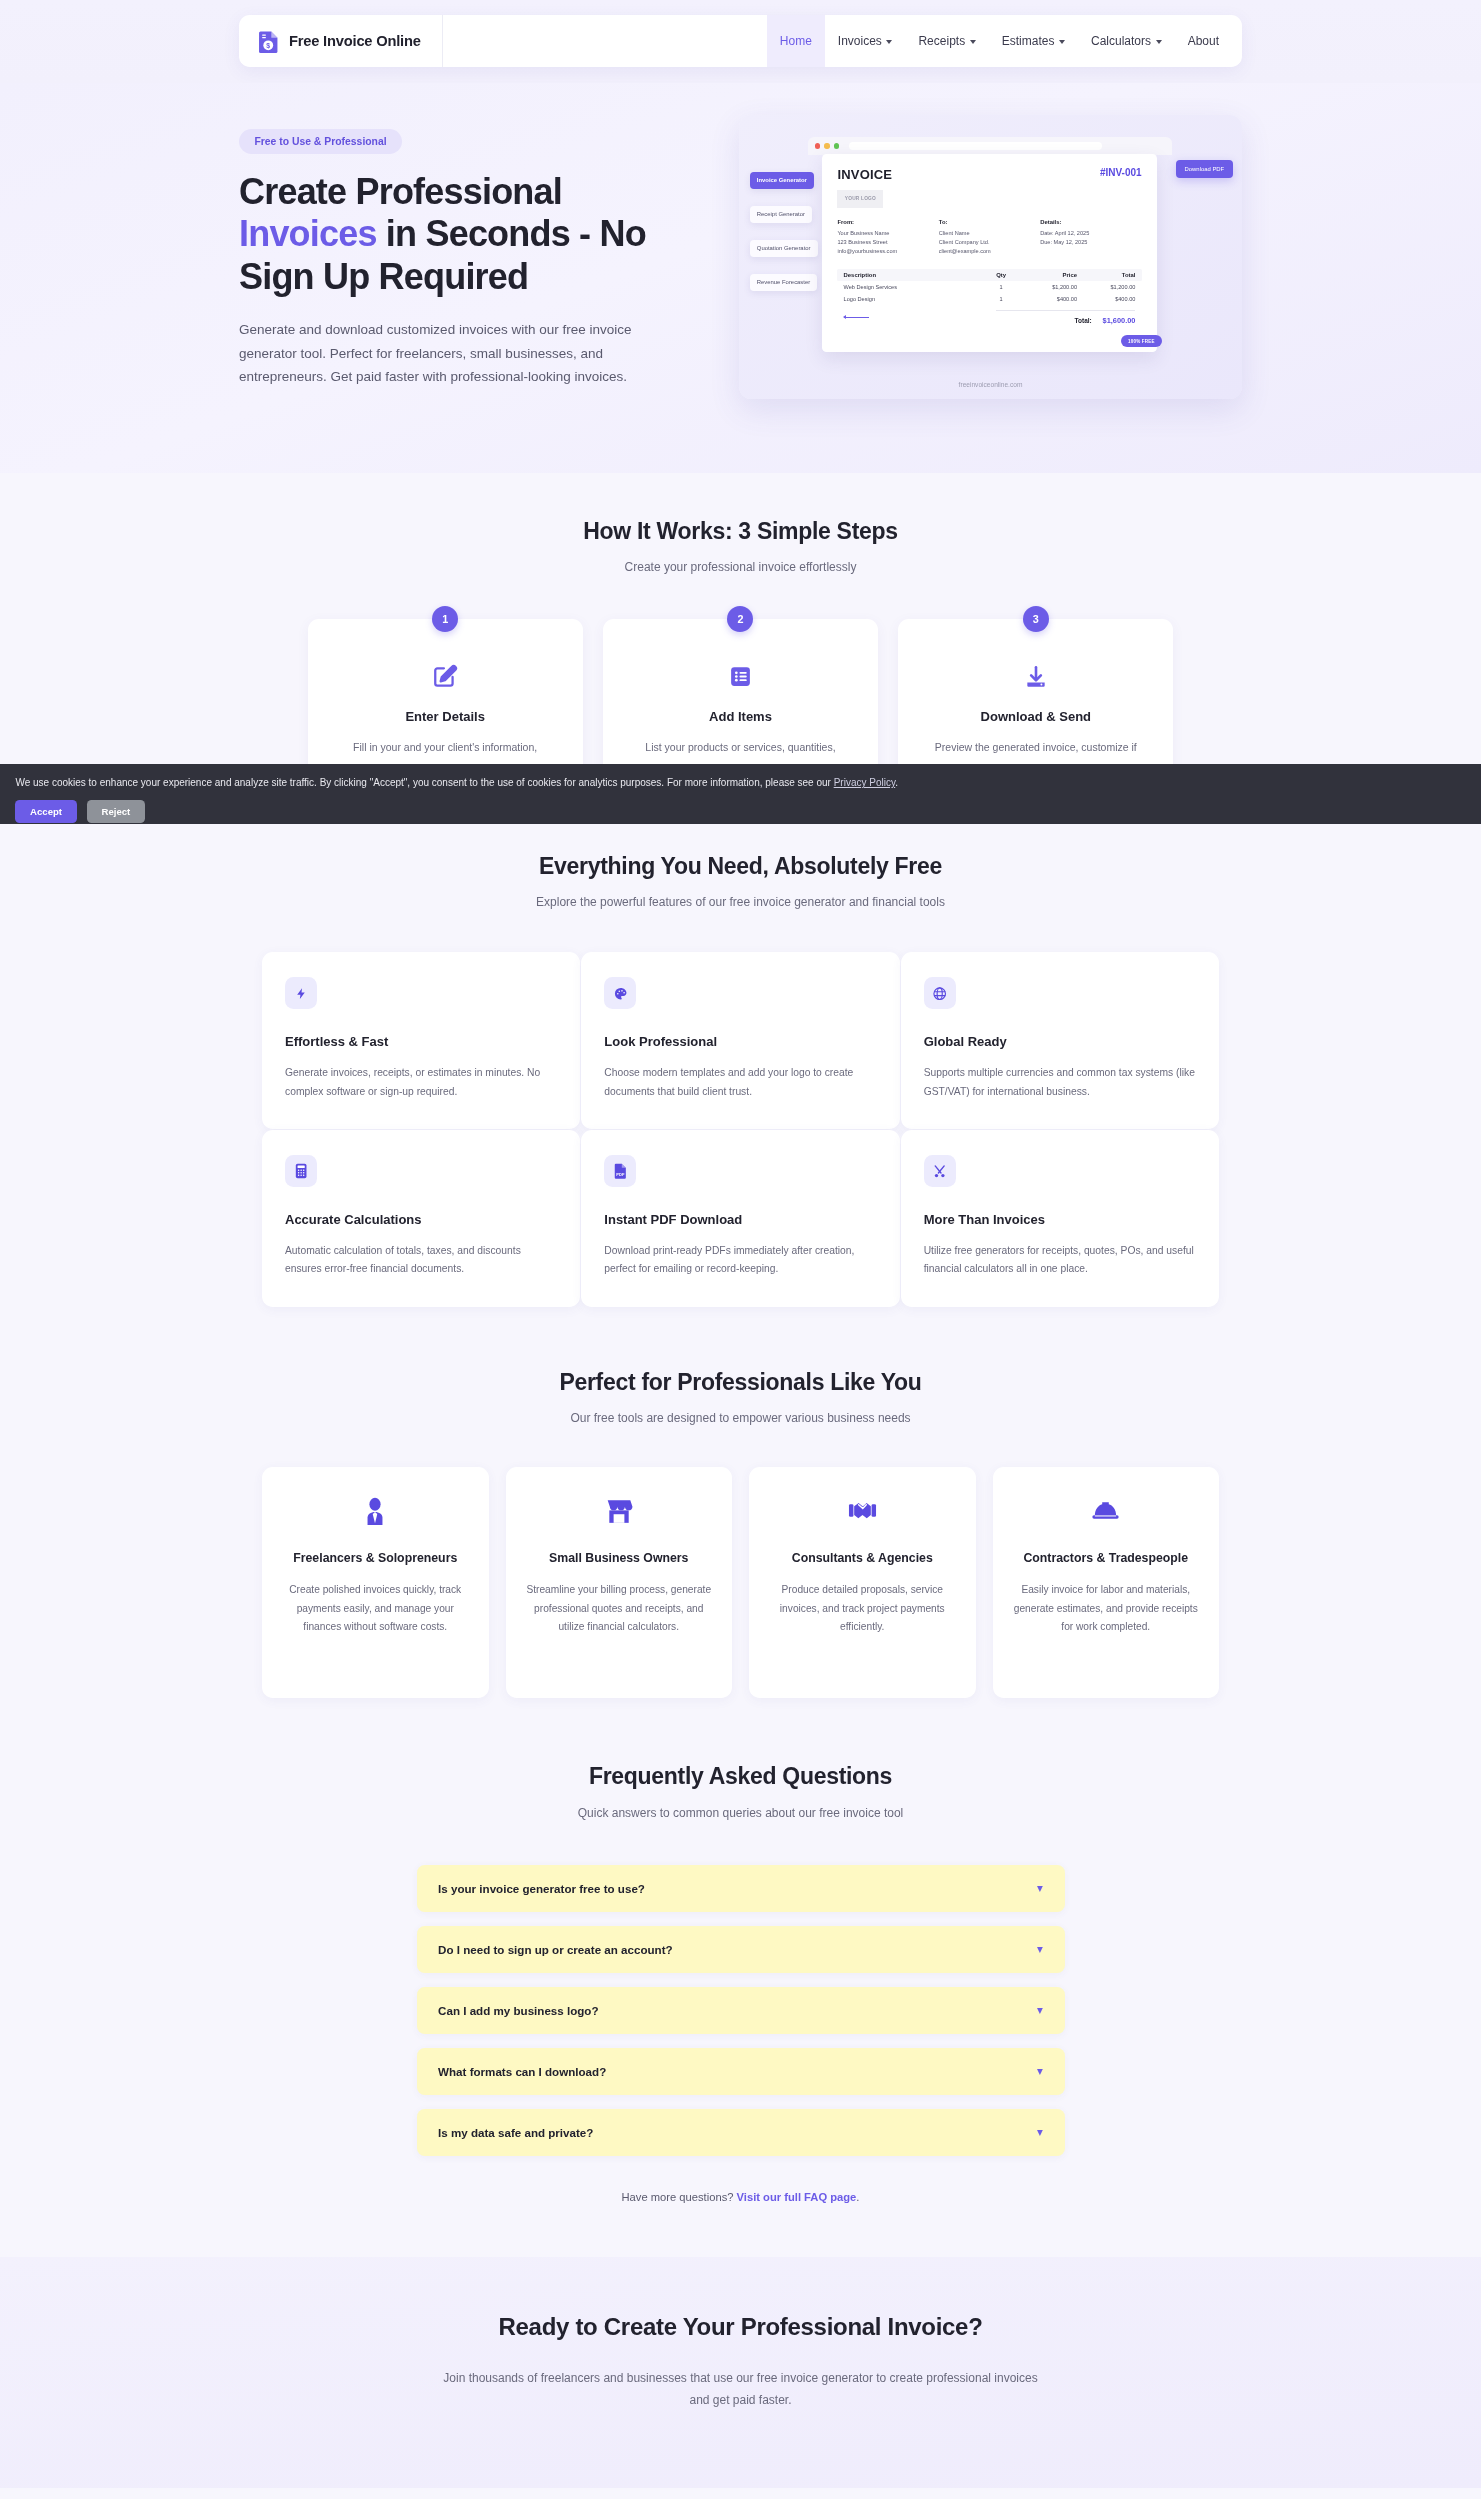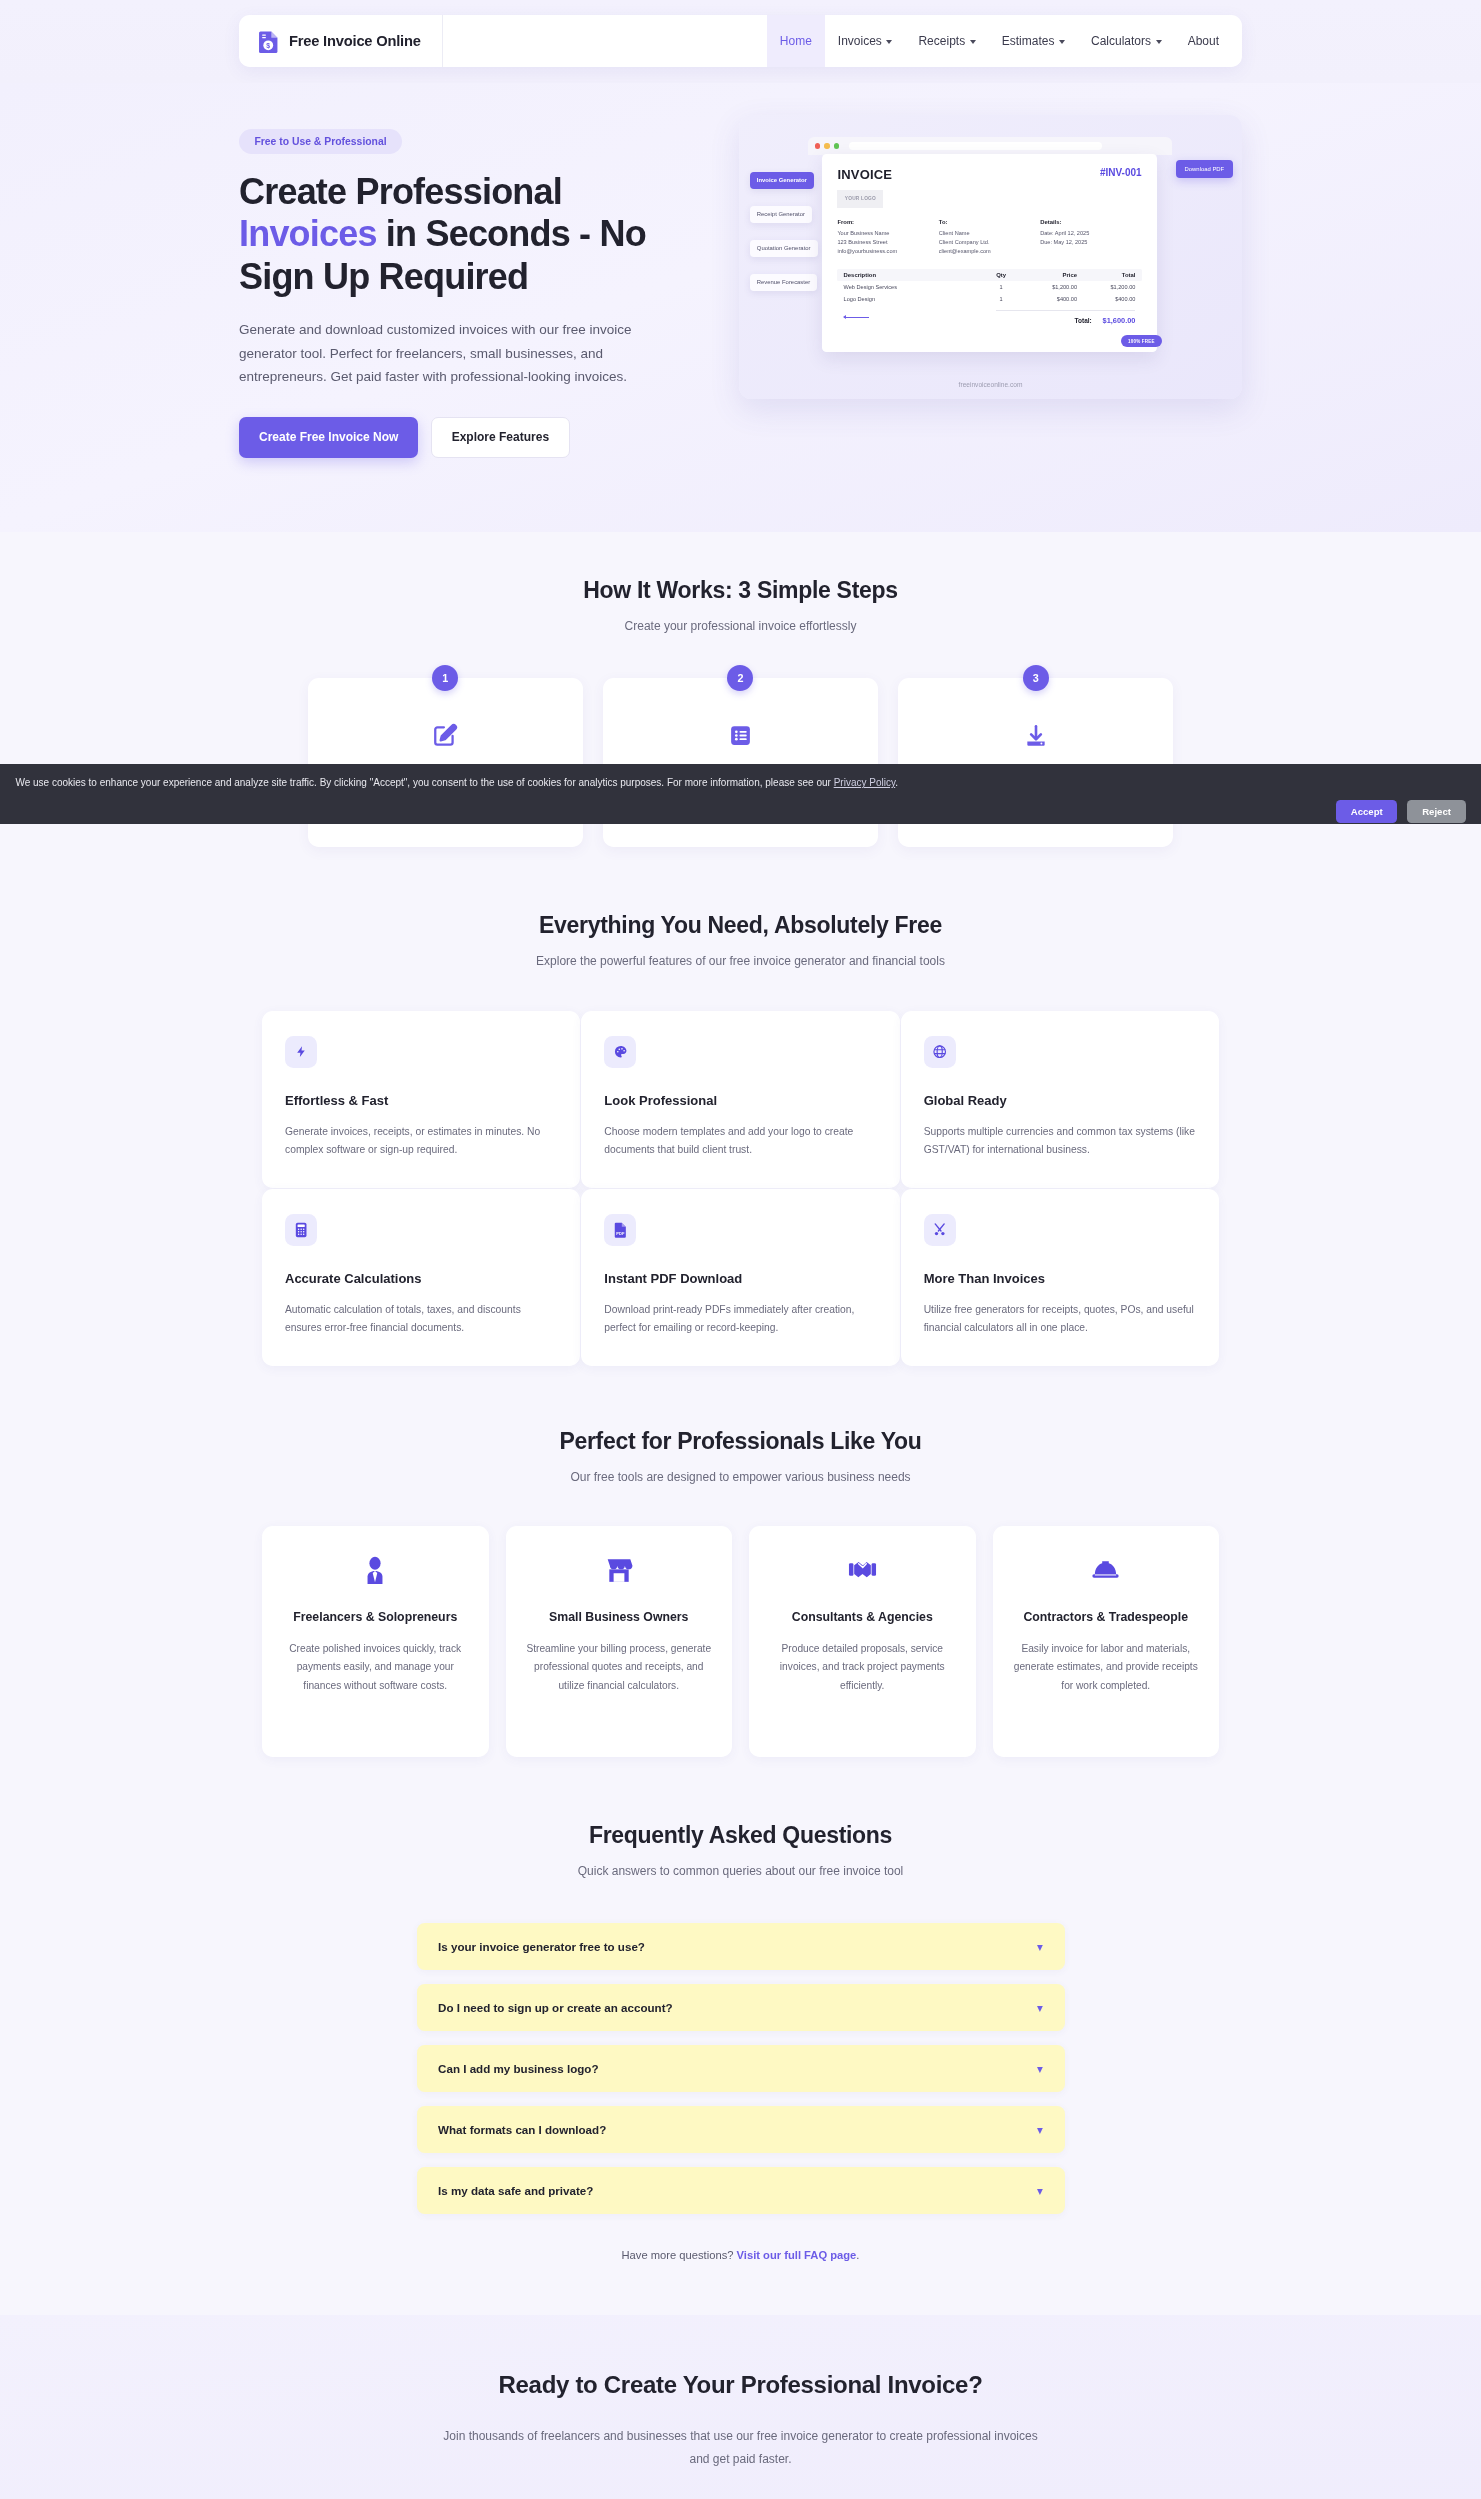--- a/index.html
+++ b/index.html
@@ -198,21 +198,21 @@
   .step-name { font-size: 13px; font-weight: 800; color: #22222e; }
   .step-desc { margin-top: 14px; font-size: 10.5px; line-height: 1.78; color: #6a6a7d; }
 
   
   .cookie {
     position: absolute; left: 0; right: 0; top: 764px; height: 60px;
     background: #31323c; color: #e9e9ef; padding: 12.3px 15.4px 0 15.4px; z-index: 40;
   }
   .cookie-text { font-size: 10px; line-height: 1.4; }
   .cookie-text a { color: #cfcfe2; text-decoration: underline; }
-  .cookie-btns { display: flex; gap: 10px; margin-top: 9.3px; justify-content: flex-end; }
+  .cookie-btns { display: flex; gap: 10px; margin-top: 9.3px; }
   .cookie-btn {
     font-family: inherit; font-size: 9.6px; font-weight: 700; color: #fff;
     border: none; border-radius: 4.6px; padding: 6.2px 14.7px; cursor: pointer;
   }
   .cookie-accept { background: #6c5ce7; }
   .cookie-reject { background: #8e9299; }
 
   
   .features-wrap { background: #f7f6fd; padding-top: 65px; }
   .feature-grid { display: grid; grid-template-columns: repeat(3,1fr); gap: 1px; margin-top: 43px; width: 957px; margin-left:auto; margin-right:auto;}
@@ -307,24 +307,20 @@
       </nav>
     </div>
   </div>
 
   <section class="hero">
     <div class="hero-inner">
       <div class="hero-left">
         <div class="hero-badge">Free to Use &amp; Professional</div>
         <h1 class="hero-title"><span>Create Professional </span><span class="accent">Invoices</span><span> in Seconds - No Sign Up Required</span></h1>
         <p class="hero-sub">Generate and download customized invoices with our free invoice generator tool. Perfect for freelancers, small businesses, and entrepreneurs. Get paid faster with professional-looking invoices.</p>
-        <div class="hero-buttons">
-          <button class="btn btn-primary">Create Free Invoice Now</button>
-          <button class="btn btn-ghost">Explore Features</button>
-        </div>
       </div>
 
       <div class="hero-right">
         <div class="mock-card">
 
           <div class="mock-browser">
             <span class="dot r"></span>
             <span class="dot y"></span>
             <span class="dot g"></span>
             <span class="url-pill"></span>

